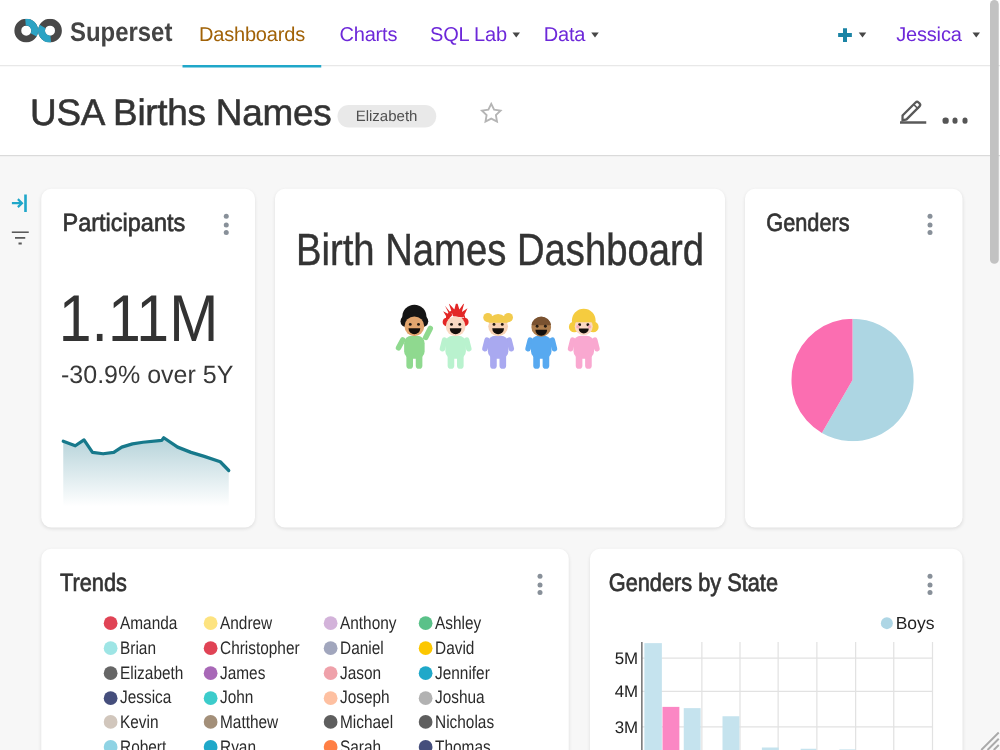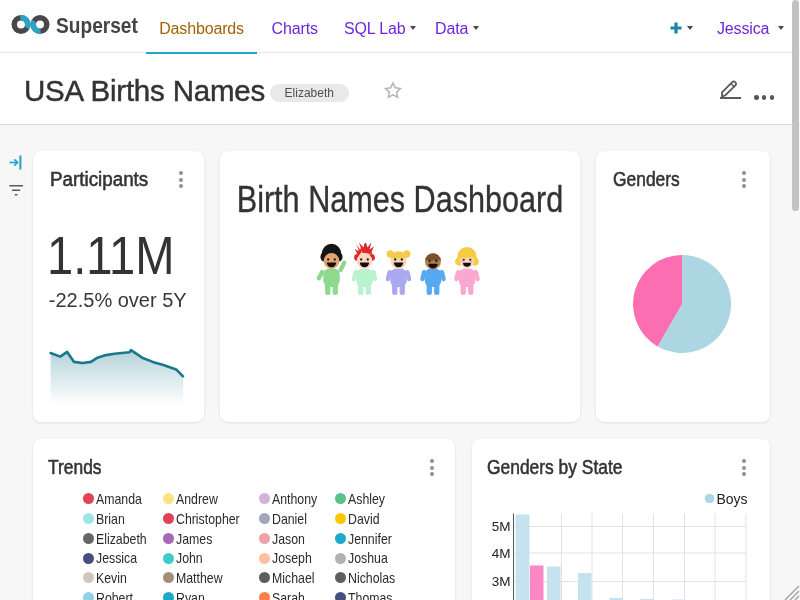--- a/index.html
+++ b/index.html
@@ -72,21 +72,21 @@
 <div class="card" style="left:32.5px;top:438.5px;width:422px;height:280px;"></div>
 <div class="card" style="left:471.5px;top:438.5px;width:298px;height:280px;"></div>
 
 <div class="ctitle" style="left:49.5px;top:169.3px;transform:scaleX(0.94);">Participants</div>
 <div class="kebab" style="left:178.5px;top:171px;">
     <i></i>
     <i></i>
     <i></i>
   </div>
 <div class="abs" style="left:46.6px;top:229.1px;font-size:53px;color:#333;line-height:1;letter-spacing:0;transform:scaleX(0.89);transform-origin:left;">1.11M</div>
-<div class="abs" style="left:48.8px;top:289.6px;font-size:20px;color:#383838;line-height:1;">-22.5% over 5Y</div>
+<div class="abs" style="left:48.8px;top:289.6px;font-size:20px;color:#383838;line-height:1;">-30.9% over 5Y</div>
 <svg class="abs" style="left:48px;top:345px" width="137" height="61" viewBox="0 0 137 61">
   <defs>
       <linearGradient id="sg" x1="0" y1="0" x2="0" y2="1">
     <stop offset="0" stop-color="#9dc4cd" stop-opacity="0.75"></stop>
     <stop offset="1" stop-color="#9dc4cd" stop-opacity="0"></stop>
   </linearGradient>
     </defs>
   <path d="M2.6 8 L12.2 11.6 L19.2 6.9 L26 16.9 L34.5 18 L43 16.9 L49.4 12.7 L58 10.1 L66.4 8.8 L81.4 7.3 L83 5.2 L94.1 12.7 L104.8 16.9 L115.4 20.1 L128.2 24.4 L135 31.4 L135 60 L2.6 60 Z" fill="url(#sg)"></path>
   <path d="M2.6 8 L12.2 11.6 L19.2 6.9 L26 16.9 L34.5 18 L43 16.9 L49.4 12.7 L58 10.1 L66.4 8.8 L81.4 7.3 L83 5.2 L94.1 12.7 L104.8 16.9 L115.4 20.1 L128.2 24.4 L135 31.4" fill="none" stroke="#17798b" stroke-width="2.6" stroke-linejoin="round" stroke-linecap="round"></path>
 </svg>

